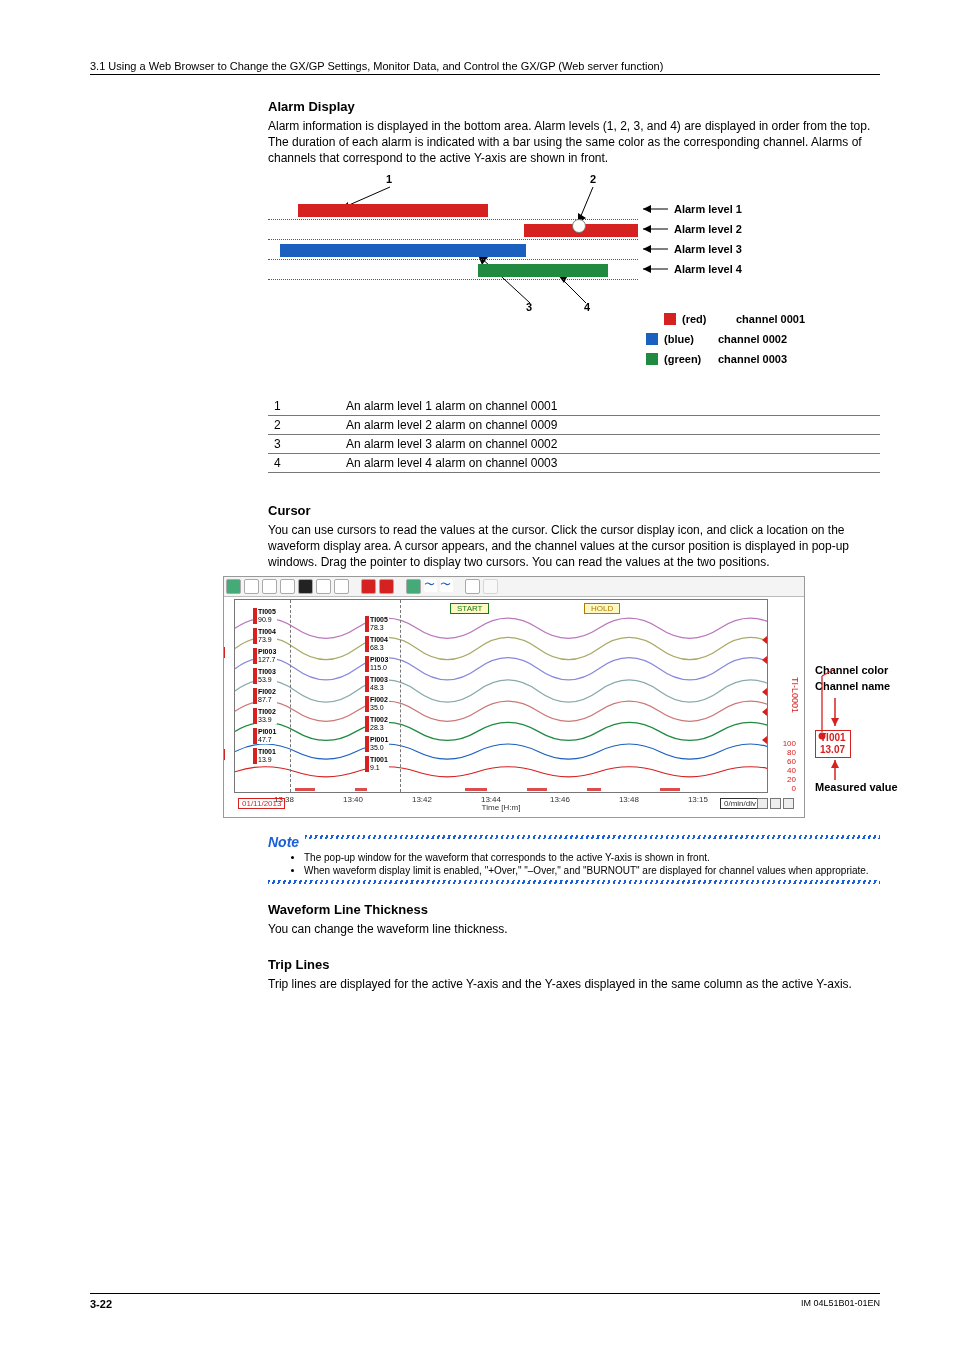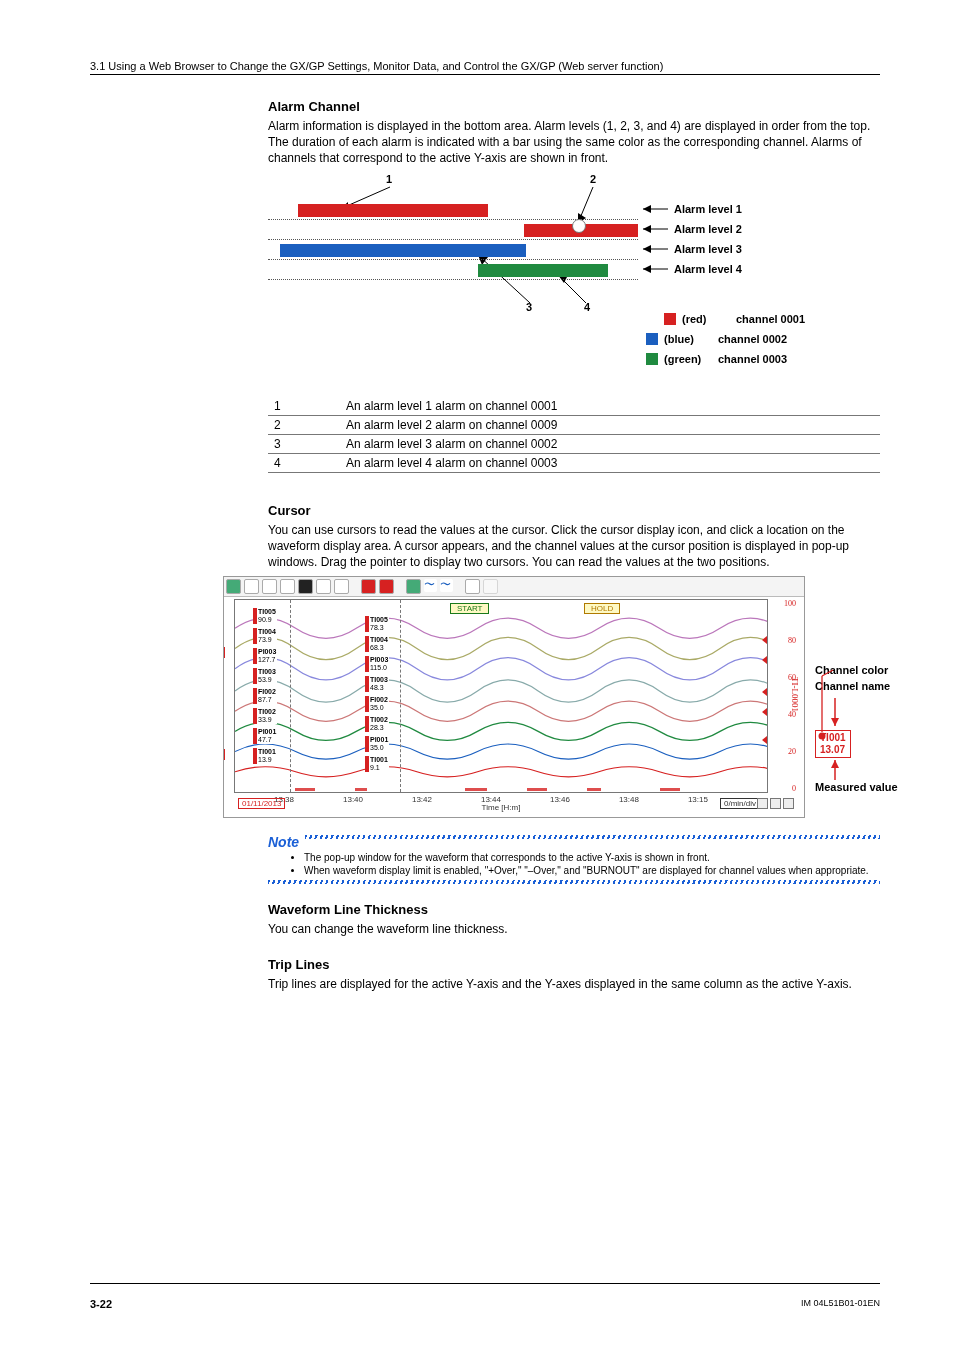--- a/index.html
+++ b/index.html
@@ -121,22 +121,22 @@
   .cursor-fig .toolbar .ico {
     width:13px;height:13px;border:1px solid #aaa;background:#fff;border-radius:2px;
   }
   .cursor-fig .plot {
     position:absolute;top:22px;left:10px;right:36px;bottom:24px;
     border:1px solid #777;
     overflow:hidden;
   }
   .cursor-fig .yaxis {
     position:absolute;top:22px;right:8px;bottom:24px;width:26px;
-    display:flex;flex-direction:column;justify-content:space-between;align-items:flex-end;
-    font-size:8px;color:#d62121;font-family:Liberation Serif, serif;
+    display:flex;flex-direction:column;justify-content:flex-end;align-items:flex-end;
+    font-size:8px;color:#d62121;
   }
   .cursor-fig .yaxis .ytitle {
     writing-mode:vertical-rl;position:absolute;right:-4px;top:40%;color:#d62121;font-size:9px;
   }
   .cursor-fig .xaxis {
     position:absolute;left:10px;right:36px;bottom:8px;height:14px;
     display:flex;justify-content:space-between;font-size:8px;color:#333;
   }
   .cursor-fig .xaxis .xlabel { position:absolute;left:50%;bottom:-3px;transform:translateX(-50%);font-size:8px; }
   .cursor-fig .badge-date {
@@ -192,37 +192,37 @@
   }
   .note-list {
     font-size:10px;
     padding-left: 36px;
     margin:2px 0 4px 0;
   }
   .note-list li { margin-bottom:2px; }
 
   .footer {
     position:absolute;bottom:40px;left:90px;right:74px;
-    border-top:1px solid #000;padding-top:14px;
+    border-top:1px solid #000;padding-top:4px;
     font-size:11px;display:flex;justify-content:space-between;
   }
   .footer .pg { font-weight:bold; }
   .footer .doc { font-size:9px; }
 
 </style>
 </head>
 <body>
 
 <div class="page">
   <div class="breadcrumb">3.1  Using a Web Browser to Change the GX/GP Settings, Monitor Data, and Control the GX/GP (Web server function)</div>
 
   <div class="content">
 
     
-    <h3>Alarm Channel</h3>
+    <h3>Alarm Display</h3>
     <p>Alarm information is displayed in the bottom area. Alarm levels (1, 2, 3, and 4) are displayed in order from the top. The duration of each alarm is indicated with a bar using the same color as the corresponding channel. Alarms of channels that correspond to the active Y-axis are shown in front.</p>
 
     <div class="alarm-fig">
 
       <span class="callout-num" style="top:0;left:118px">1</span>
       <span class="callout-num" style="top:0;left:322px">2</span>
       <span class="callout-num" style="top:128px;left:258px">3</span>
       <span class="callout-num" style="top:128px;left:316px">4</span>
 
       <svg width="620" height="210">

